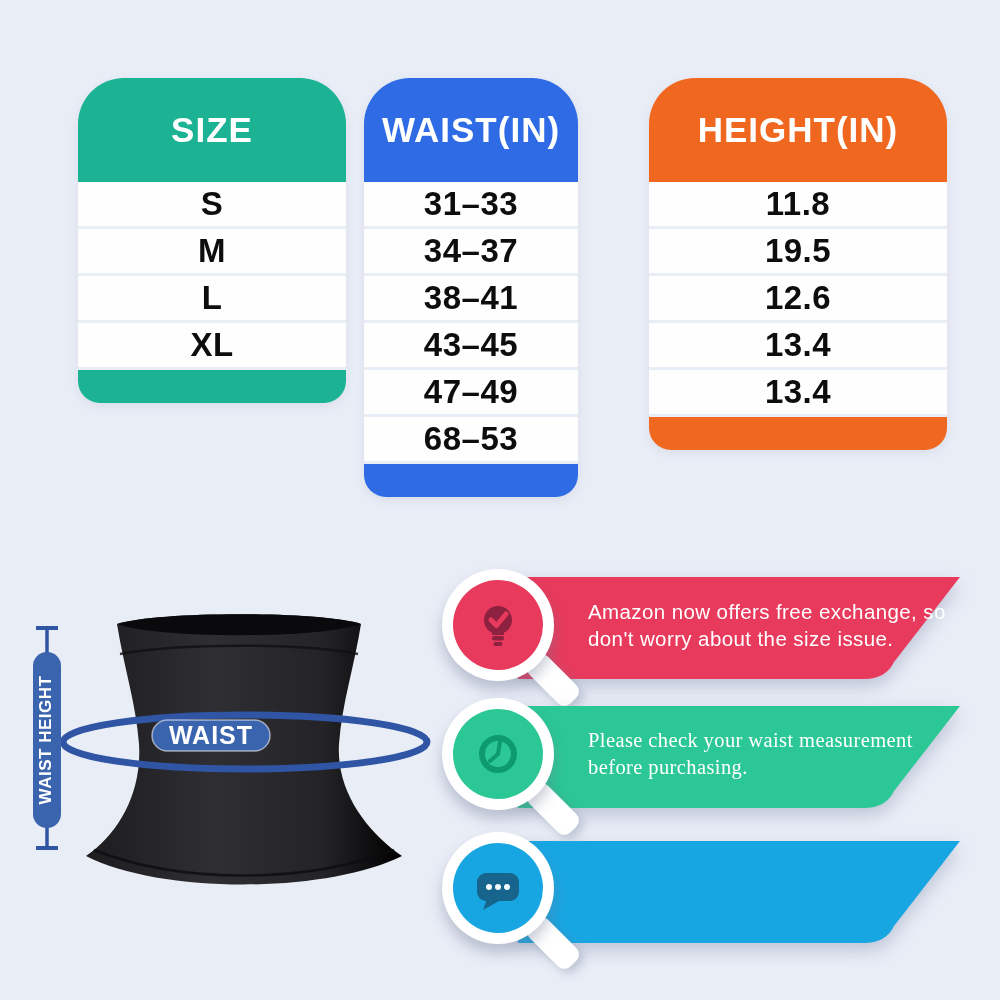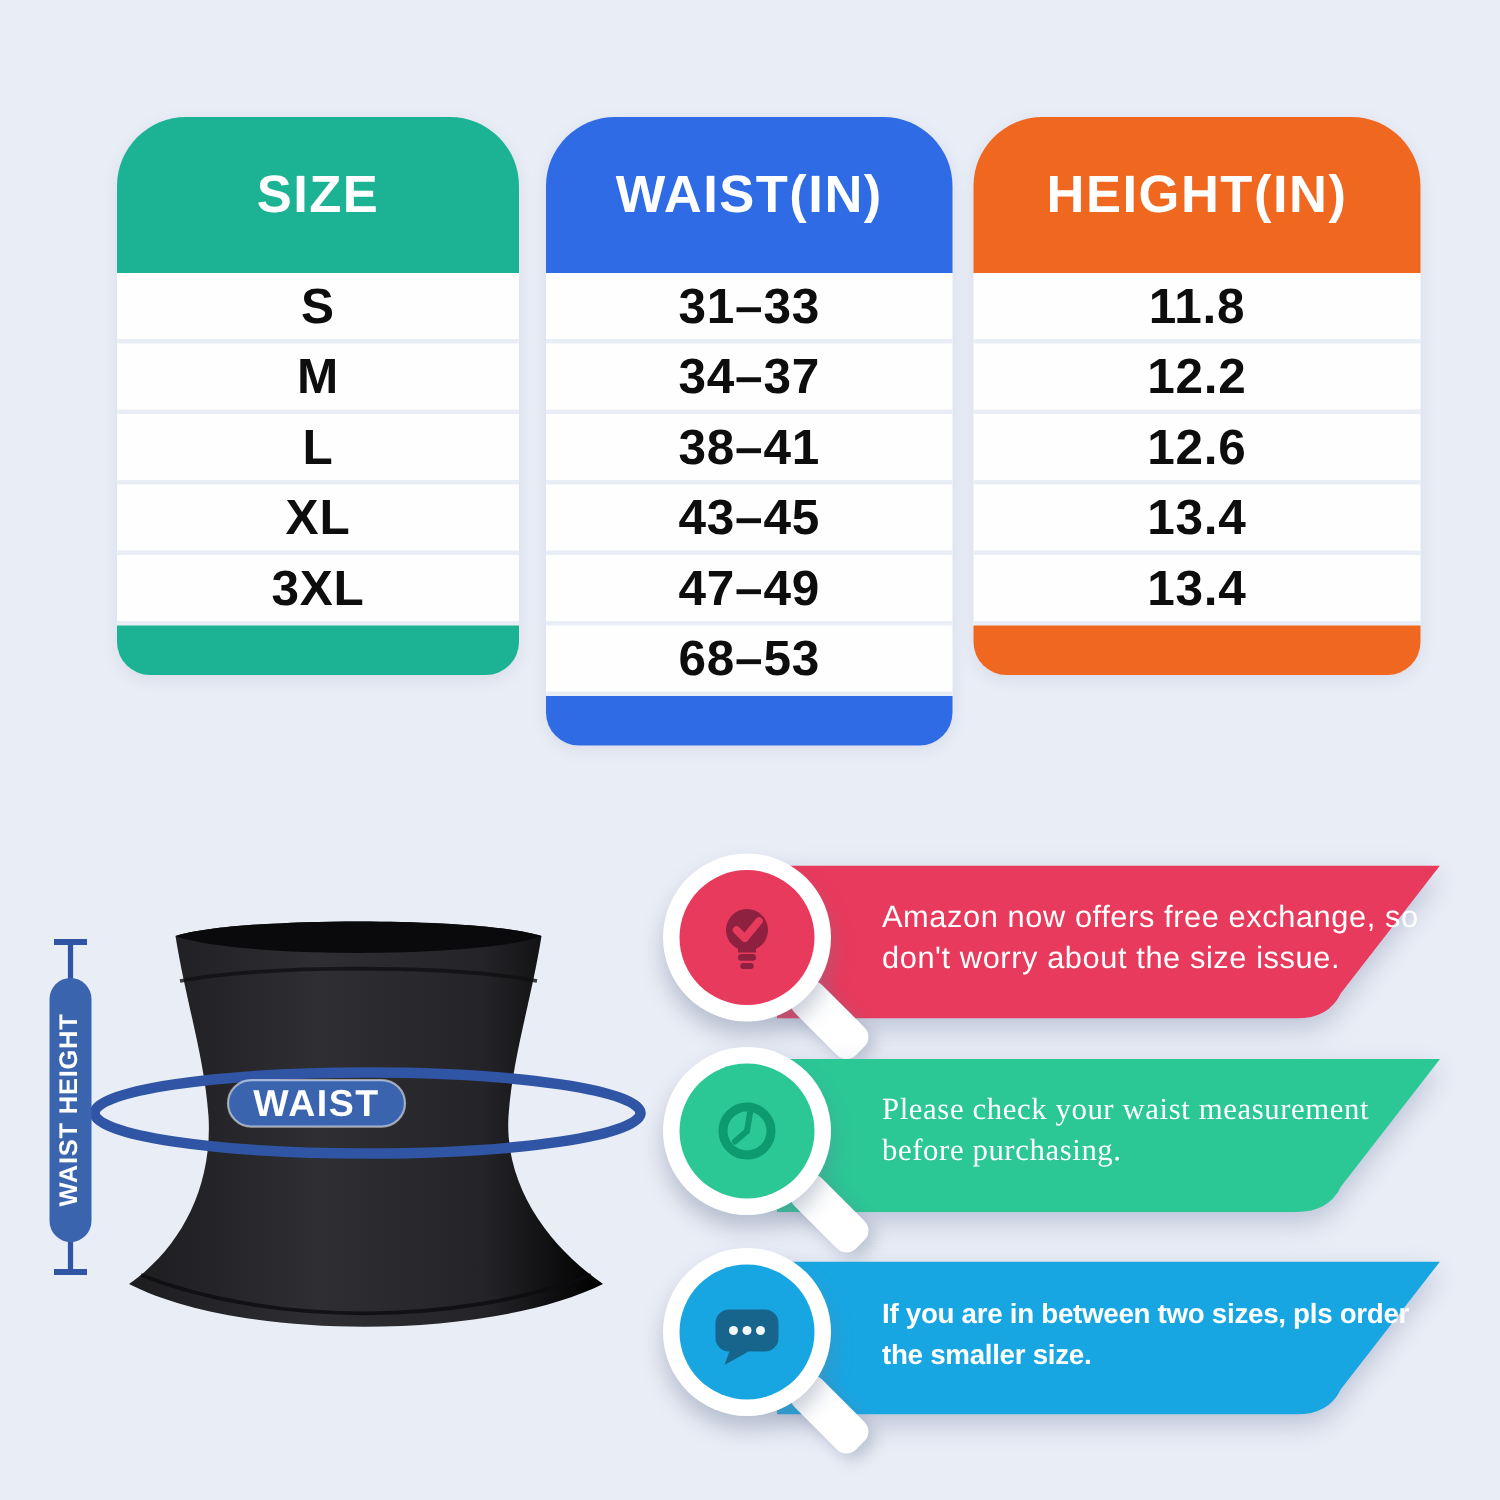--- a/index.html
+++ b/index.html
@@ -3,21 +3,21 @@
 <meta charset="utf-8">
 <style>
   html,body{margin:0;padding:0;}
   .stage{
     position:relative;width:1000px;height:1000px;background:#e9edf6;
     overflow:hidden;font-family:"Liberation Sans", sans-serif;
   }
   
   .col{position:absolute;top:78px;box-shadow:0 3px 10px rgba(130,140,170,.16);border-radius:46px 46px 22px 22px;}
   .col-size{left:78px;width:268px;}
-  .col-waist{left:364px;width:271px;}
+  .col-waist{left:364px;width:214px;}
   .col-height{left:649px;width:298px;}
   .col-header{
     height:104px;border-radius:46px 46px 0 0;display:flex;align-items:center;justify-content:center;
     color:#fff;font-size:35px;font-weight:700;letter-spacing:1px;
   }
   .col-cell{
     height:44px;background:#fefefe;border-bottom:3px solid #e9edf6;
     display:flex;align-items:center;justify-content:center;
     font-size:33px;font-weight:700;color:#0d0d0d;letter-spacing:.5px;
   }
@@ -49,39 +49,38 @@
 <body>
 
 <div class="stage">
 
   <div class="col col-size">
     <div class="col-header bg-green">SIZE</div>
     <div class="col-cell">S</div>
     <div class="col-cell">M</div>
     <div class="col-cell">L</div>
     <div class="col-cell">XL</div>
-    <div class="col-cell">3XL</div>
     <div class="col-footer bg-green"></div>
   </div>
 
   <div class="col col-waist">
     <div class="col-header bg-blue">WAIST(IN)</div>
     <div class="col-cell">31–33</div>
     <div class="col-cell">34–37</div>
     <div class="col-cell">38–41</div>
     <div class="col-cell">43–45</div>
     <div class="col-cell">47–49</div>
     <div class="col-cell">68–53</div>
     <div class="col-footer bg-blue"></div>
   </div>
 
   <div class="col col-height">
     <div class="col-header bg-orange">HEIGHT(IN)</div>
     <div class="col-cell">11.8</div>
-    <div class="col-cell">12.2</div>
+    <div class="col-cell">19.5</div>
     <div class="col-cell">12.6</div>
     <div class="col-cell">13.4</div>
     <div class="col-cell">13.4</div>
     <div class="col-footer bg-orange"></div>
   </div>
 
   <svg style="position:absolute;left:20px;top:598px;" width="430" height="300" viewBox="0 0 430 300">
     <defs>
       <linearGradient id="trainerGrad" x1="0" y1="0" x2="1" y2="0">
         <stop offset="0" stop-color="#1d1d20"></stop>
@@ -148,24 +147,20 @@
   <div class="icon-disc fill-green" style="left:453px;top:709px;"></div>
   <svg class="icon-glyph" style="left:472px;top:728px;" viewBox="0 0 52 52">
     <circle cx="26" cy="26" r="16" fill="none" stroke="#0e9a6f" stroke-width="6"></circle>
     <line x1="26" y1="26" x2="28" y2="14" stroke="#0e9a6f" stroke-width="4" stroke-linecap="round"></line>
     <line x1="26" y1="26" x2="18" y2="33" stroke="#0e9a6f" stroke-width="4" stroke-linecap="round"></line>
   </svg>
 
   <svg class="banner-shape" style="top:841px;" width="442" height="102" viewBox="0 0 442 102">
     <path d="M0,0 H442 L376,85 Q368,102 346,102 H0 Z" fill="#18a6e2"></path>
   </svg>
-  <div class="note-text note-bold" style="top:862px;">
-    <span class="ln">If you are in between two sizes, pls order</span>
-    <span class="ln">the smaller size.</span>
-  </div>
   <div class="icon-handle" style="left:540px;top:914px;"></div>
   <div class="icon-ring" style="left:442px;top:832px;"></div>
   <div class="icon-disc fill-skyblue" style="left:453px;top:843px;"></div>
   <svg class="icon-glyph" style="left:472px;top:862px;" viewBox="0 0 52 52">
     <rect x="5" y="11" width="42" height="28" rx="9" fill="#17648d"></rect>
     <path d="M15,37 L11,48 L27,39 Z" fill="#17648d"></path>
     <circle cx="17" cy="25" r="3" fill="#f2f8fb"></circle>
     <circle cx="26" cy="25" r="3" fill="#f2f8fb"></circle>
     <circle cx="35" cy="25" r="3" fill="#f2f8fb"></circle>
   </svg>

